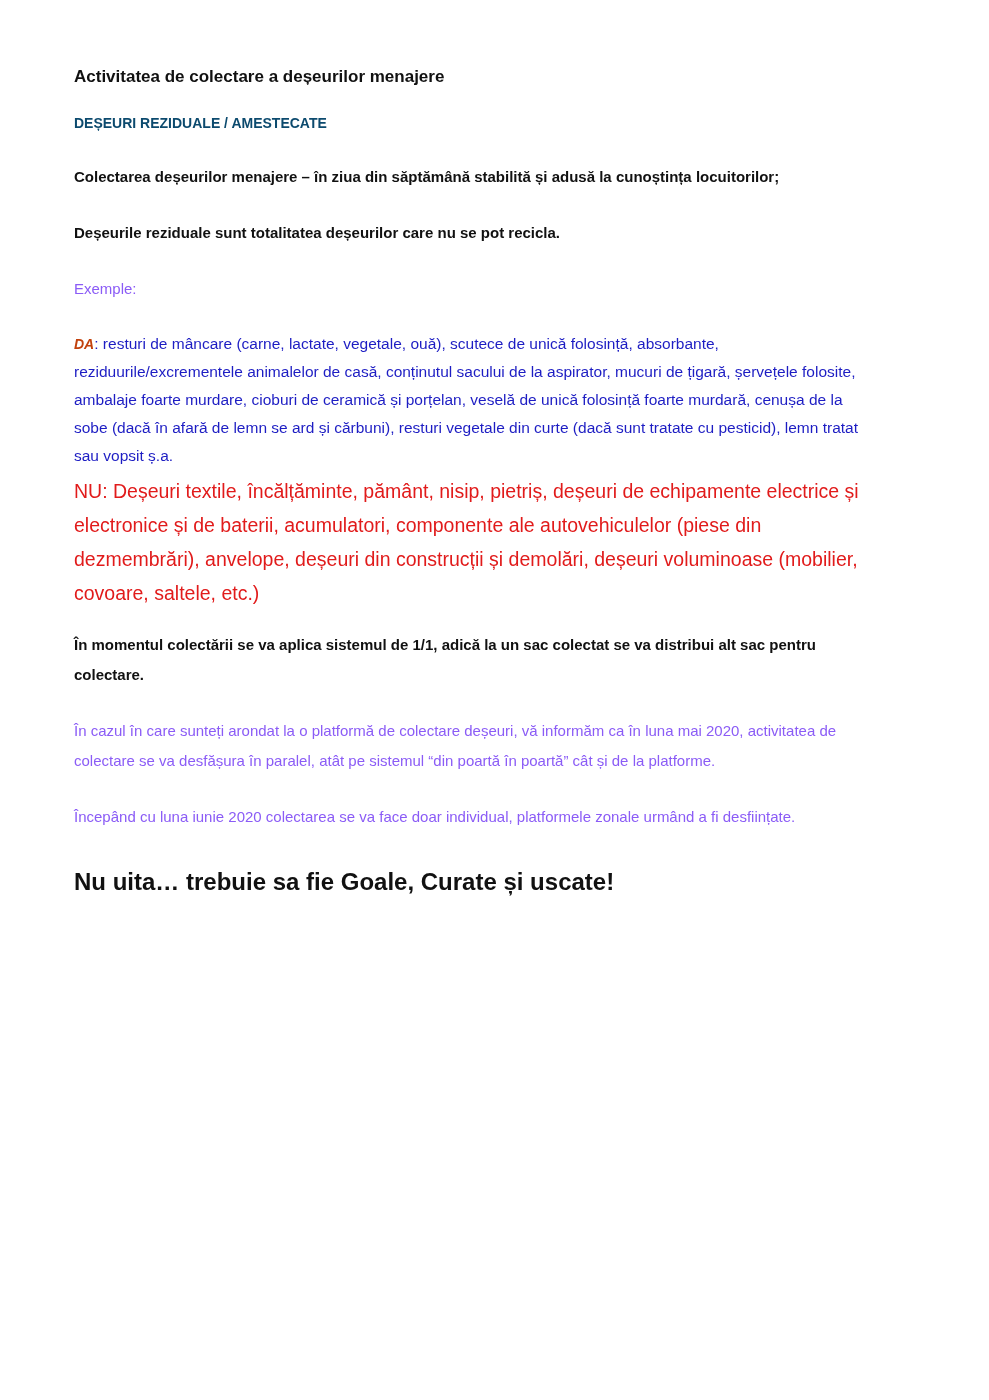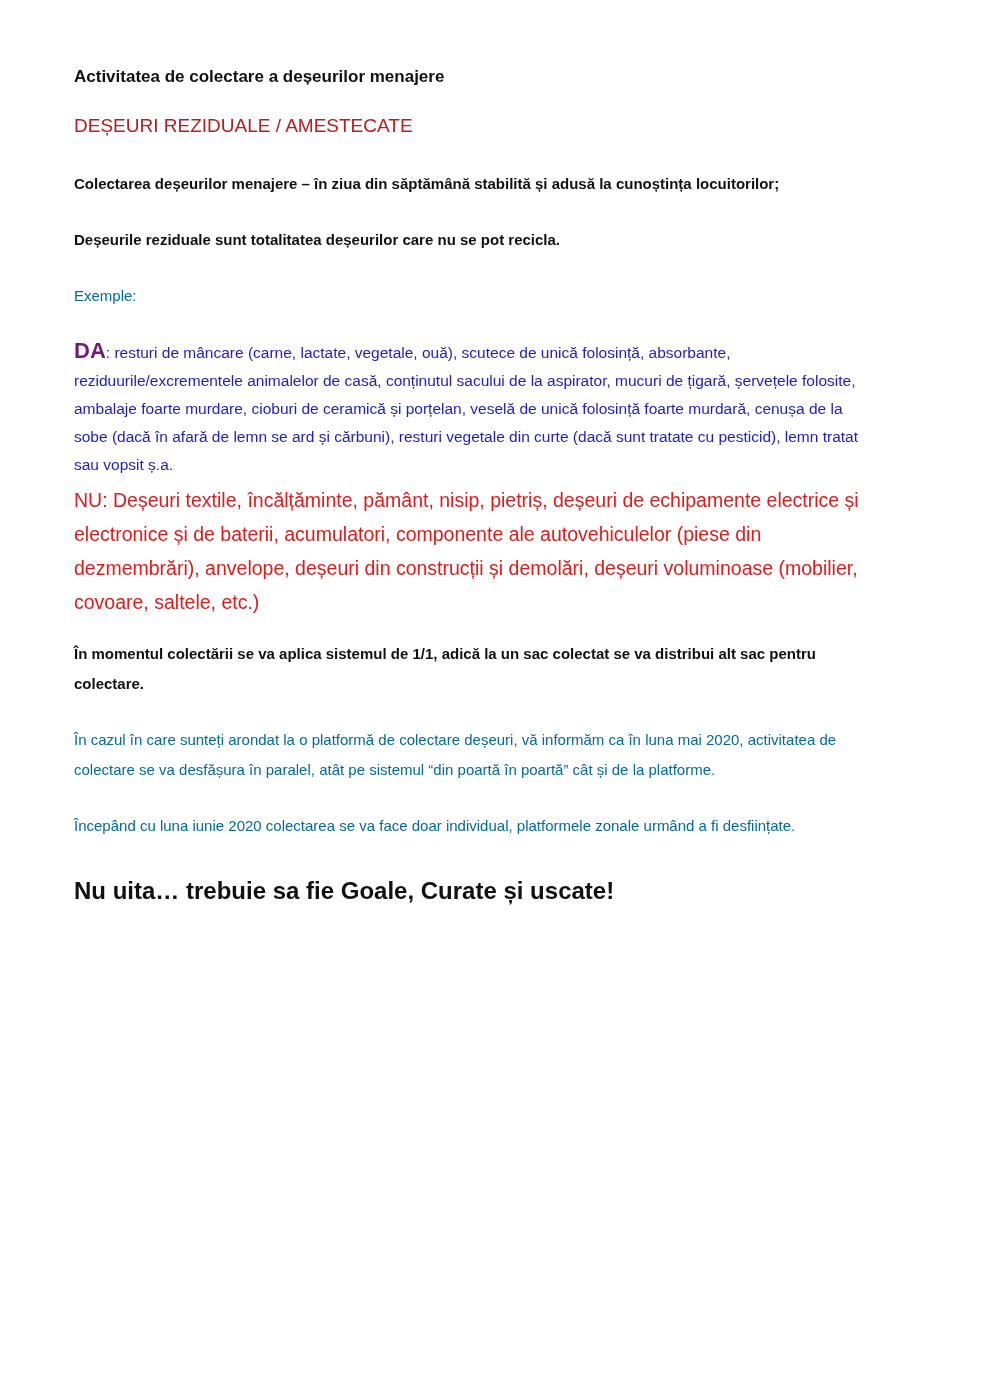--- a/index.html
+++ b/index.html
@@ -20,46 +20,47 @@
     padding: 66px 116px 0 74px;
   }
   .doc-title {
     font-size: 17px;
     font-weight: 700;
     color: #111111;
     margin: 0 0 26px 0;
     line-height: 1.3;
   }
   .doc-subtitle {
-    font-size: 19px;
-    font-weight: 400;
-    color: #b91c1c;
+    font-size: 14px;
+    font-weight: 700;
+    color: #0c4a6e;
     margin: 0 0 30px 0;
     line-height: 1.3;
   }
   p.para {
     margin: 0 0 26px 0;
     font-size: 15px;
     line-height: 30px;
-    color: #0369a1;
+    color: #8b5cf6;
   }
   p.para-bold {
     font-weight: 700;
     color: #111111;
   }
   p.da-paragraph {
     color: #1d1dc3;
     font-size: 15.5px;
     line-height: 28px;
     margin: 14px 0 4px 0;
   }
   .da-label {
     font-weight: 700;
-    font-size: 22px;
-    color: #701a75;
+    font-size: 14px;
+    color: #c2410c;
+    font-style: italic;
   }
   p.nu-paragraph {
     color: #e11b1b;
     font-weight: 400;
     font-size: 19.5px;
     line-height: 34px;
     margin: 0 0 20px 0;
   }
   p.reminder {
     font-weight: 700;

